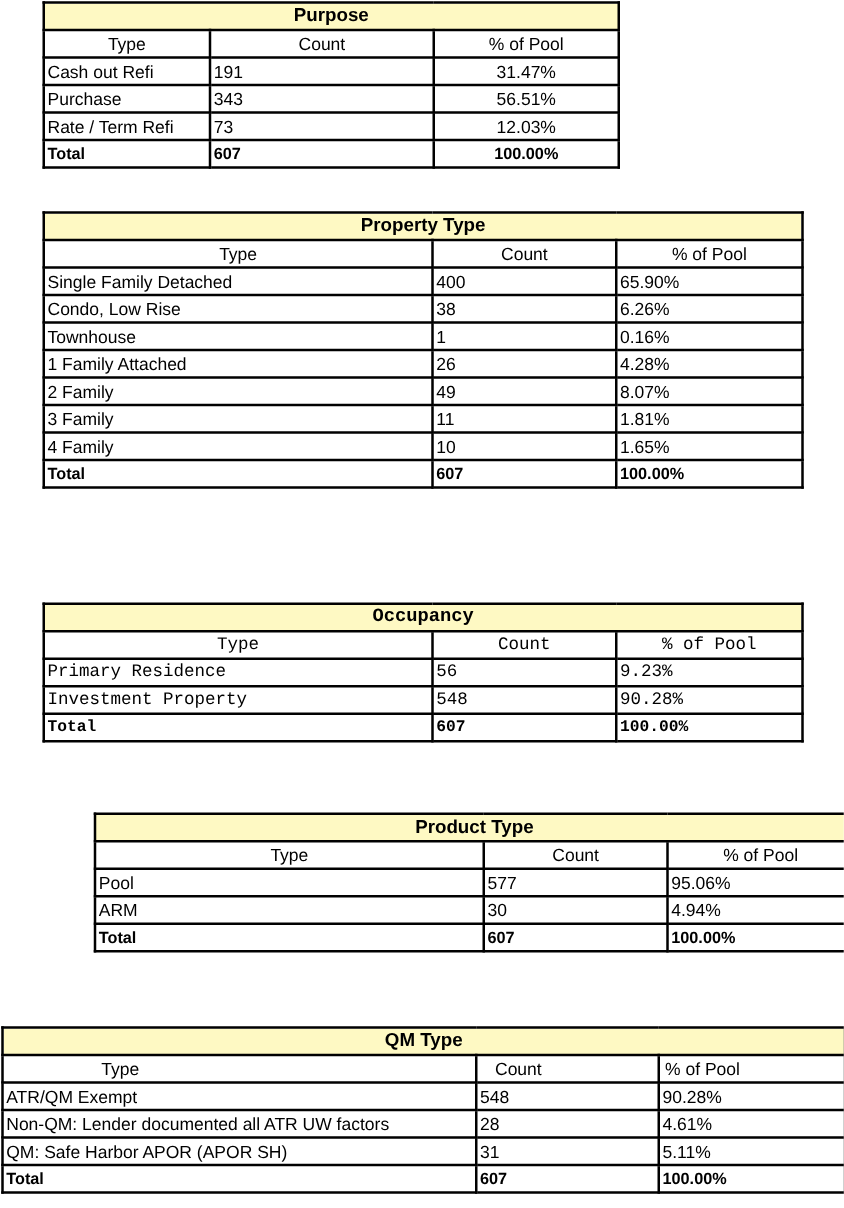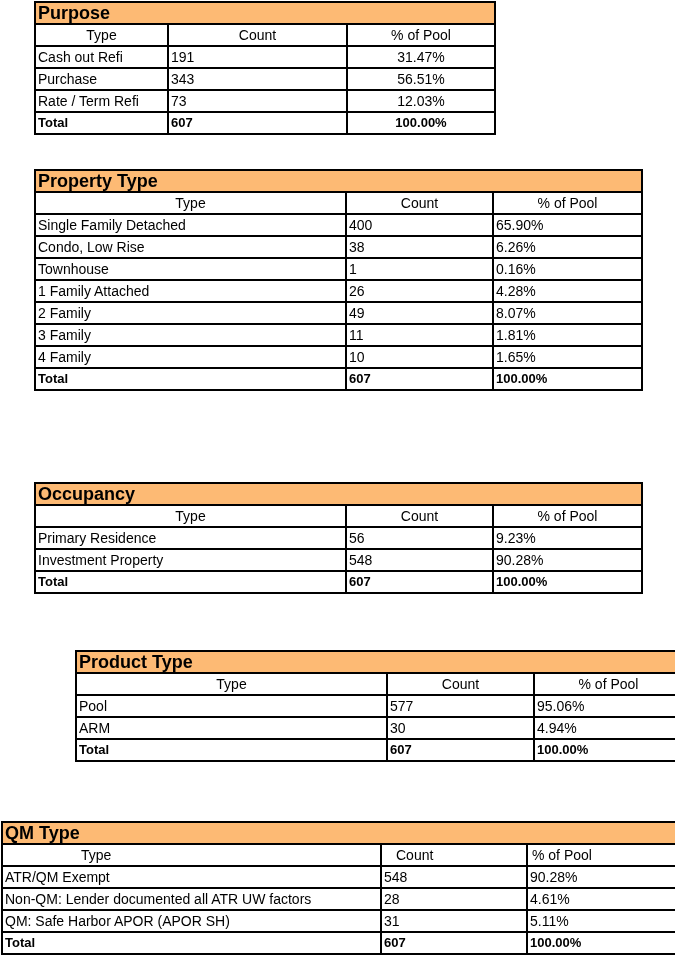--- a/index.html
+++ b/index.html
@@ -1,31 +1,31 @@
 <!DOCTYPE html>
 <html><head>
   <meta charset="utf-8">
   <style>
     html, body { margin: 0; padding: 0; background: #ffffff; }
     body { width: 675px; height: 966px; position: relative; overflow: hidden;
            font-family: "Liberation Sans", "DejaVu Sans", sans-serif; color: #000; }
     table.strat { position: absolute; border-collapse: collapse; table-layout: fixed; font-size: 14px; }
     table.strat td { border: 2px solid #000; height: 20px; padding: 0 2px; line-height: 20px;
                      white-space: nowrap; overflow: hidden; }
-    table.strat tr.title td { background: #fdba74; font-weight: bold; font-size: 18px; }
+    table.strat tr.title td { background: #fef9c3; text-align: center; font-weight: bold; font-size: 15px; }
     table.strat tr.hdr td { text-align: center; }
     table.strat tr.total td { font-weight: bold; font-size: 13px; }
     td.num { text-align: left; }
     td.pct-c { text-align: center; }
     td.lft { text-align: left !important; padding-left: 14px !important; }
     td.lft2 { text-align: left !important; padding-left: 4px !important; }
 
     #t-purpose { left: 34px; top: 1px; width: 460px; }
     #t-property { left: 34px; top: 169px; width: 607px; }
-    #t-occupancy { left: 34px; top: 482px; width: 607px; }
+    #t-occupancy { left: 34px; top: 482px; width: 607px; font-family: Liberation Mono, monospace; }
     #t-product { left: 34px; top: 650px; width: 607px; margin-left: 41px; }
     #t-qm { left: 1px; top: 821px; width: 674px; }
   </style>
 </head>
 <body>
 
 <table class="strat" id="t-purpose">
   <colgroup>
       <col style="width:133px">
       <col style="width:179px">

